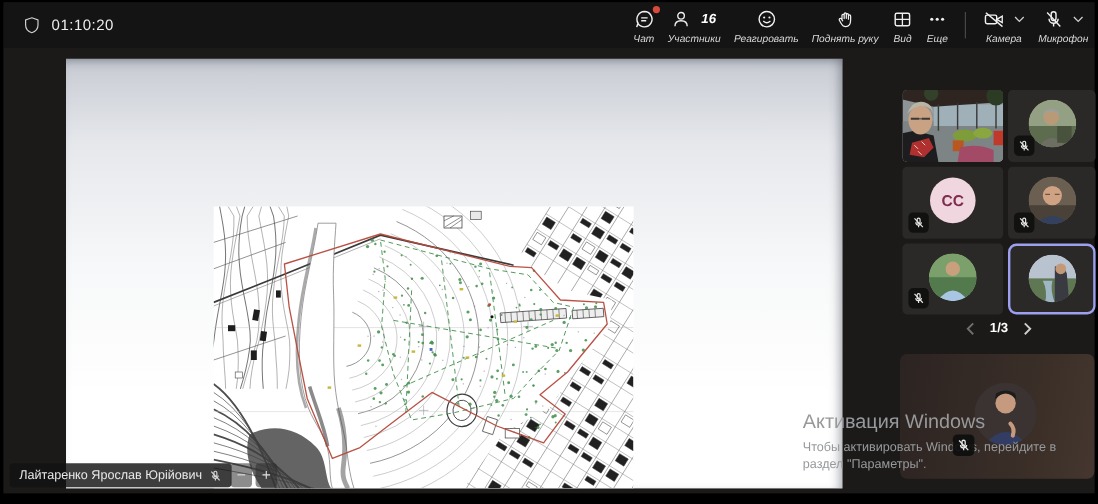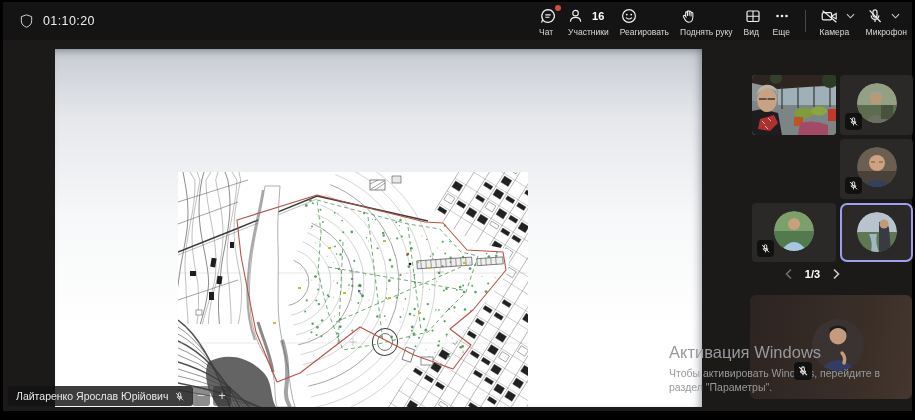--- a/index.html
+++ b/index.html
@@ -5,21 +5,21 @@
   html,body{margin:0;padding:0;background:#000;}
   *{box-sizing:border-box;}
   .frame{position:relative;width:915px;height:420px;background:#000;font-family:"Liberation Sans",sans-serif;overflow:hidden;}
   .app{position:absolute;left:3px;top:2px;right:3px;bottom:9px;background:#1b1a19;}
 
   
   .topbar{position:absolute;left:0;top:0;right:0;height:38px;background:#141414;display:flex;align-items:center;justify-content:space-between;}
   .tb-left{display:flex;align-items:center;gap:9px;padding-left:16px;}
   .tb-time{color:#ededed;font-size:12.5px;letter-spacing:.4px;}
   .tb-right{display:flex;align-items:flex-start;gap:5px;padding-right:2px;}
-  .tb-btn{background:none;border:0;color:#d9d9d9;display:flex;flex-direction:column;align-items:flex-start;gap:2px;font-size:8.5px;padding:3px 3px 1px;white-space:nowrap;cursor:pointer;font-family:inherit;}
+  .tb-btn{background:none;border:0;color:#d9d9d9;display:flex;flex-direction:column;align-items:center;gap:2px;font-size:8.5px;padding:3px 3px 1px;white-space:nowrap;cursor:pointer;font-family:inherit;font-style:italic;}
   .ico-row{display:flex;align-items:center;gap:7px;height:18px;position:relative;}
   .pcount{color:#fff;font-size:11px;font-weight:700;}
   .chat-dot{position:absolute;right:-4px;top:-2px;width:6px;height:6px;border-radius:50%;background:#d74b3e;}
   .tb-sep{width:1px;height:22px;background:#474747;margin:6px 6px 0;}
   .leave{display:flex;align-items:stretch;background:#c83d4d;border:0;border-radius:4px;height:26px;margin-top:4px;margin-left:6px;color:#fff;cursor:pointer;padding:0;font-family:inherit;}
   .leave-main{display:flex;align-items:center;gap:6px;padding:0 9px 0 10px;font-size:12.5px;font-weight:700;}
   .leave-chev{display:flex;align-items:center;padding:0 8px;border-left:1px solid rgba(255,255,255,.45);}
 
   
   .stage{position:absolute;left:0;top:38px;right:0;bottom:0;background:#1b1a19;}
@@ -40,21 +40,21 @@
     color:#dcdcdc;font-size:13px;line-height:18px;text-align:center;padding:0;cursor:pointer;z-index:30;}
 
   
   .tile{position:absolute;background:#2b2927;border-radius:4px;overflow:hidden;z-index:10;}
   .tile.active{border:2px solid #9ca0ee;border-radius:7px;}
   .avatar{position:absolute;left:50%;top:8px;transform:translateX(-50%);border-radius:50%;overflow:hidden;}
   .cc-circle{position:absolute;left:50%;top:9px;transform:translateX(-50%);width:38px;height:38px;border-radius:50%;
     background:#f0d6de;display:flex;align-items:center;justify-content:center;color:#7e2d4e;font-weight:700;font-size:13px;}
   .mic-badge{position:absolute;left:5px;bottom:5px;width:17px;height:17px;border-radius:4px;
     background:rgba(14,14,14,.88);display:flex;align-items:center;justify-content:center;}
-  .pager{position:absolute;left:729px;top:224px;width:161px;height:20px;display:flex;align-items:center;justify-content:center;gap:12px;z-index:10;}
+  .pager{position:absolute;left:749px;top:224px;width:161px;height:20px;display:flex;align-items:center;justify-content:center;gap:12px;z-index:10;}
   .pg-label{color:#fff;font-size:11px;font-weight:700;}
   .watermark{position:absolute;left:666px;top:303px;z-index:40;color:#97999c;pointer-events:none;}
   .wm1{font-size:16.5px;margin-bottom:5px;}
   .wm2{font-size:10.5px;line-height:13.5px;}
   .badge-float{position:absolute;left:791px;top:322px;width:18px;height:18px;border-radius:4px;
     background:rgba(14,14,14,.92);display:flex;align-items:center;justify-content:center;z-index:50;}
 </style>
 </head>
 <body>
 
@@ -1030,20 +1030,30 @@
       </svg>
       <span class="mic-badge">
             <svg width="11" height="11" viewBox="0 0 18 18">
               <rect x="7" y="2.8" width="4" height="7.4" rx="2" fill="none" stroke="#e8e8e8" stroke-width="1.6"></rect>
               <path d="M5.2 8.6 a3.8 3.8 0 0 0 7.6 0 M9 12.4 V15.4" fill="none" stroke="#e8e8e8" stroke-width="1.6"></path>
               <path d="M3.4 3.2 L14.8 15.2" stroke="#e8e8e8" stroke-width="1.6"></path>
             </svg>
           </span>
     </div>
 
+    <div class="tile" style="left:749px;top:99px;width:84px;height:60px;">
+      <div class="cc-circle">CC</div>
+      <span class="mic-badge">
+            <svg width="11" height="11" viewBox="0 0 18 18">
+              <rect x="7" y="2.8" width="4" height="7.4" rx="2" fill="none" stroke="#e8e8e8" stroke-width="1.6"></rect>
+              <path d="M5.2 8.6 a3.8 3.8 0 0 0 7.6 0 M9 12.4 V15.4" fill="none" stroke="#e8e8e8" stroke-width="1.6"></path>
+              <path d="M3.4 3.2 L14.8 15.2" stroke="#e8e8e8" stroke-width="1.6"></path>
+            </svg>
+          </span>
+    </div>
 
     <div class="tile" style="left:837px;top:99px;width:73px;height:60px;">
       <svg class="avatar" style="width:40px;height:40px;" viewBox="0 0 40 40">
         <defs>
               <clipPath id="c4">
                 <circle cx="20" cy="20" r="20"></circle>
               </clipPath>
             </defs>
         <g clip-path="url(#c4)">
           <rect width="40" height="40" fill="#6b5f52"></rect>

